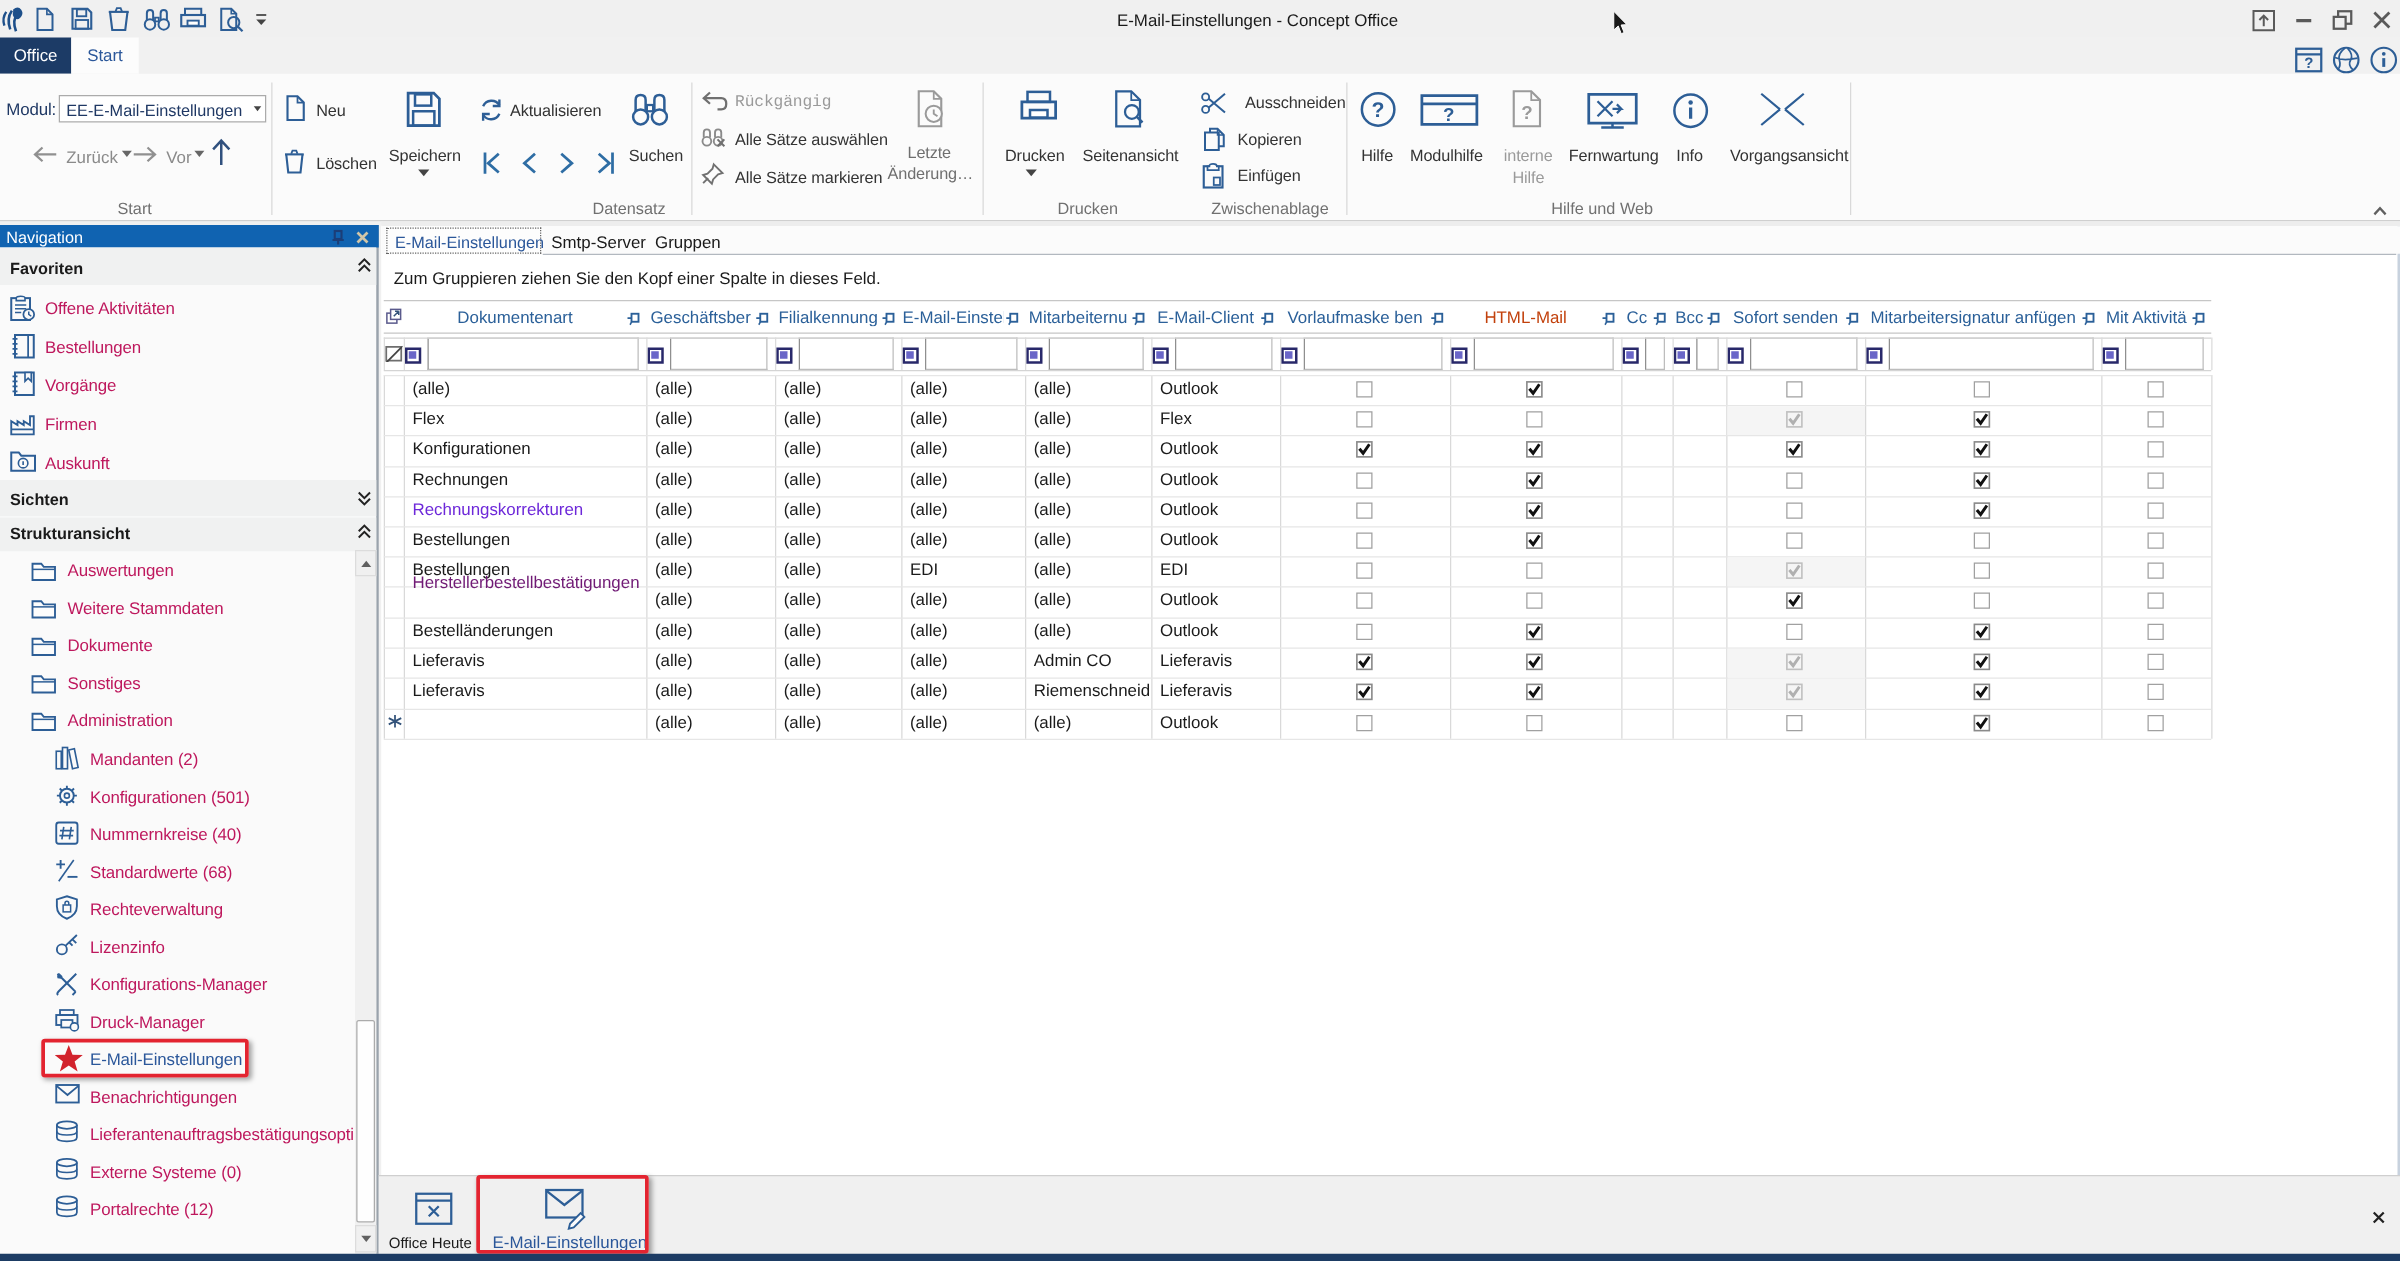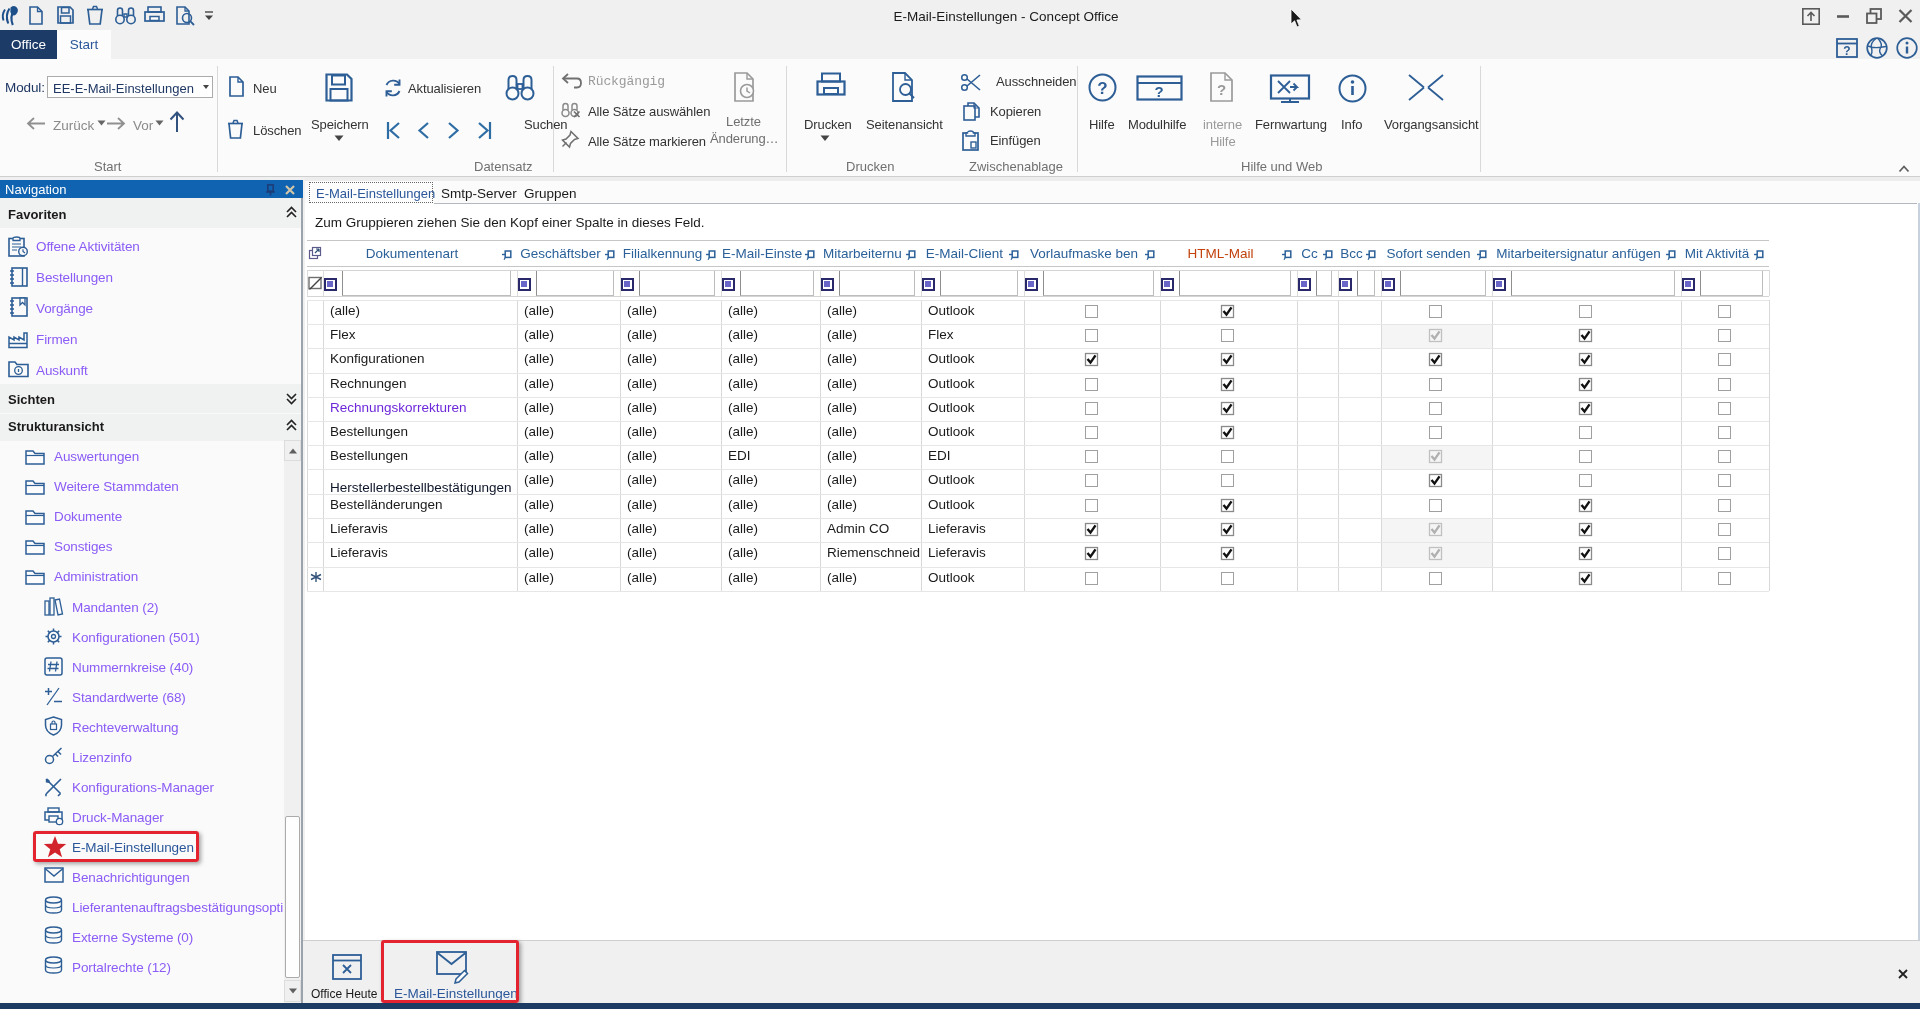--- a/index.html
+++ b/index.html
@@ -3,21 +3,21 @@
 <meta charset="utf-8">
 <style>
 * { margin:0; padding:0; box-sizing:border-box; }
 html,body { width:1920px; height:1009px; overflow:hidden; }
 body { font-family:"Liberation Sans", sans-serif; background:#f0f0f0; position:relative; }
 .abs { position:absolute; }
 .lbl { position:absolute; font-size:13px; color:#333; white-space:nowrap; letter-spacing:-0.1px; }
 .glbl { position:absolute; font-size:13px; color:#707070; white-space:nowrap; }
 .vsep { position:absolute; width:1px; background:#d9d9d9; top:66px; height:106px; }
 svg { position:absolute; overflow:visible; }
-.navitem { position:absolute; font-size:13.5px; color:#8b5cf6; white-space:nowrap; letter-spacing:-0.1px; }
+.navitem { position:absolute; font-size:13.5px; color:#be185d; white-space:nowrap; letter-spacing:-0.1px; }
 .sect { position:absolute; font-size:13px; font-weight:bold; color:#1a1a1a; white-space:nowrap; }
 </style>
 </head>
 <body>
 
 <div class="abs" style="left:0;top:0;width:1920px;height:30px;background:#f0f0f0;"></div>
 <div class="abs" style="left:806px;top:9px;width:400px;text-align:center;font-size:13.5px;color:#1a1a1a;">E-Mail-Einstellungen - Concept Office</div>
 
 <div class="abs" style="left:0;top:30px;width:1920px;height:29px;background:#f1f1f1;"></div>
 <div class="abs" style="left:0;top:30px;width:57px;height:29px;background:#1c3b66;color:#fff;font-size:13.5px;text-align:center;line-height:29px;">Office</div>
@@ -37,21 +37,21 @@
 <div class="abs" style="left:203px;top:85px;width:0;height:0;border-left:3.5px solid transparent;border-right:3.5px solid transparent;border-top:4.5px solid #444;"></div>
 
 <div class="glbl" style="left:53px;top:118px;color:#8a8a8a;font-size:13.5px;">Zurück</div>
 <div class="glbl" style="left:133px;top:118px;color:#8a8a8a;font-size:13.5px;">Vor</div>
 <div class="glbl" style="left:94px;top:159px;">Start</div>
 
 <div class="lbl" style="left:253px;top:81px;">Neu</div>
 <div class="lbl" style="left:253px;top:123px;">Löschen</div>
 <div class="lbl" style="left:311px;top:117px;">Speichern</div>
 <div class="lbl" style="left:408px;top:81px;">Aktualisieren</div>
-<div class="lbl" style="left:503px;top:117px;margin-left:21px;">Suchen</div>
+<div class="lbl" style="left:503px;top:117px;">Suchen</div>
 <div class="glbl" style="left:474px;top:159px;">Datensatz</div>
 
 <div class="lbl" style="left:588px;top:74px;color:#9a9a9a;font-family:Liberation Mono, monospace;">Rückgängig</div>
 <div class="lbl" style="left:588px;top:104px;">Alle Sätze auswählen</div>
 <div class="lbl" style="left:588px;top:134px;">Alle Sätze markieren</div>
 <div class="lbl" style="left:726px;top:114px;color:#6f6f6f;">Letzte</div>
 <div class="lbl" style="left:710px;top:131px;color:#6f6f6f;">Änderung…</div>
 
 <div class="lbl" style="left:804px;top:117px;">Drucken</div>
 <div class="lbl" style="left:866px;top:117px;">Seitenansicht</div>
@@ -411,21 +411,21 @@
 <div class="abs" style="left:928px;top:448px;font-size:13.5px;color:#1a1a1a;white-space:nowrap">EDI</div>
 <div class="abs" style="left:1085px;top:450px;width:13px;height:13px;border:1px solid #a0a0a0;background:#fff"></div>
 <div class="abs" style="left:1221px;top:450px;width:13px;height:13px;border:1px solid #a0a0a0;background:#fff"></div>
 <div class="abs" style="left:1382px;top:446px;width:110px;height:23px;background:#f5f5f5"></div>
 <svg class="abs" width="13" height="13" style="left:1429px;top:450px">
     <rect x="0.5" y="0.5" width="12" height="12" fill="#f5f5f5" stroke="#c0c0c0" stroke-width="1.3"></rect>
     <path d="M2.5 6 l3 3.6 5 -7.2" stroke="#b0b0b0" stroke-width="2.4" fill="none"></path>
   </svg>
 <div class="abs" style="left:1579px;top:450px;width:13px;height:13px;border:1px solid #a0a0a0;background:#fff"></div>
 <div class="abs" style="left:1718px;top:450px;width:13px;height:13px;border:1px solid #a0a0a0;background:#fff"></div>
-<div class="abs" style="left:330px;top:480px;font-size:13.5px;color:#0f172a;white-space:nowrap">Herstellerbestellbestätigungen</div>
+<div class="abs" style="left:330px;top:458px;font-size:13.5px;color:#701a75;white-space:nowrap">Herstellerbestellbestätigungen</div>
 <div class="abs" style="left:524px;top:472px;font-size:13.5px;color:#1a1a1a;white-space:nowrap">(alle)</div>
 <div class="abs" style="left:627px;top:472px;font-size:13.5px;color:#1a1a1a;white-space:nowrap">(alle)</div>
 <div class="abs" style="left:728px;top:472px;font-size:13.5px;color:#1a1a1a;white-space:nowrap">(alle)</div>
 <div class="abs" style="left:827px;top:472px;font-size:13.5px;color:#1a1a1a;white-space:nowrap">(alle)</div>
 <div class="abs" style="left:928px;top:472px;font-size:13.5px;color:#1a1a1a;white-space:nowrap">Outlook</div>
 <div class="abs" style="left:1085px;top:474px;width:13px;height:13px;border:1px solid #a0a0a0;background:#fff"></div>
 <div class="abs" style="left:1221px;top:474px;width:13px;height:13px;border:1px solid #a0a0a0;background:#fff"></div>
 <svg class="abs" width="13" height="13" style="left:1429px;top:474px">
     <rect x="0.5" y="0.5" width="12" height="12" fill="#fff" stroke="#8a8a8a" stroke-width="1.3"></rect>
     <path d="M2.5 6 l3 3.6 5 -7.2" stroke="#111" stroke-width="2.4" fill="none"></path>

